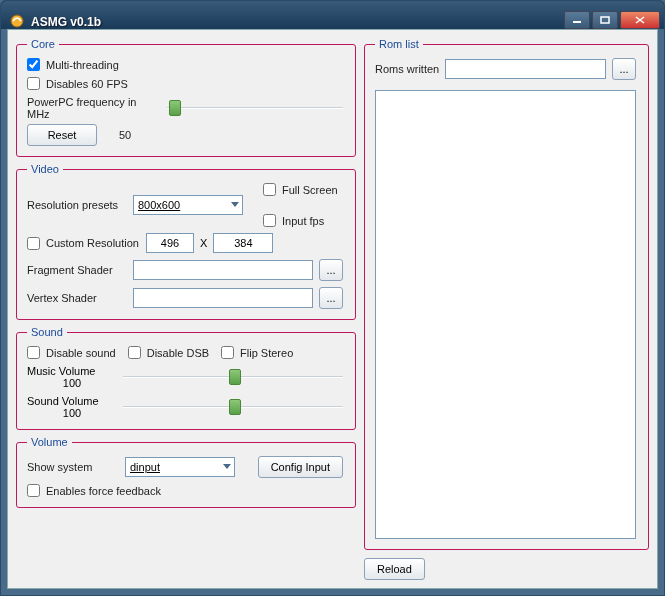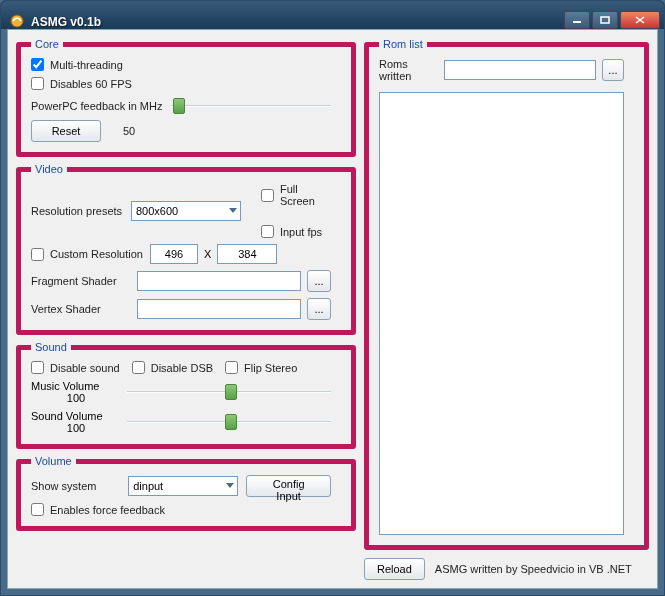--- a/index.html
+++ b/index.html
@@ -51,23 +51,23 @@
   background: #f0f0f0;
   margin: 0 6px 6px 6px;
   border: 1px solid #8aa;
   display: flex;
   gap: 8px;
   padding: 8px;
 }
 .left-col { width: 340px; display: flex; flex-direction: column; gap: 6px; }
 .right-col { flex: 1; display: flex; flex-direction: column; }
 fieldset {
-  border: 5px solid #be185d;
+  border: 1px solid #be185d;
   border-radius: 3px;
-  padding: 8px 20px 10px 10px;
+  padding: 8px 12px 10px 10px;
   background: #f0f0f0;
 }
 legend { color: #1a4a9a; padding: 0 4px; font-size: 11px; }
 .row { display: flex; align-items: center; gap: 6px; margin-bottom: 6px; }
 .row:last-child { margin-bottom: 0; }
 label { font-size: 11px; color: #222; }
 input[type=checkbox] { width: 13px; height: 13px; }
 input[type=text], select {
   border: 1px solid #7a9ab8;
   background: #fff;
@@ -100,21 +100,21 @@
   border:1px solid #488838; border-radius:2px;
 }
 .rom-list {
   flex:1; background:#fff; border:1px solid #7a9ab8; margin-top:4px;
 }
 .right-bottom { display:flex; align-items:center; gap:10px; margin-top:8px; }
 .footer-text { font-size:11px; color:#222; }
 .core-freq { display:flex; flex-direction:column; gap:4px; }
 .freq-line { display:flex; align-items:center; gap:8px; }
 .val-under { font-size:11px; color:#222; text-align:center; }
-.combo { position:relative; display:inline-flex; }
+.combo { position:relative; display:inline-flex;text-decoration:underline; }
 .combo select { appearance:none; padding-right:18px; width:110px;}
 .combo::after {
   content:""; position:absolute; right:4px; top:7px;
   border-left:4px solid transparent; border-right:4px solid transparent;
   border-top:5px solid #4a6a8a; pointer-events:none;
 }
 .input-sys-row { display:flex; align-items:center; gap:8px; justify-content:space-between;}
 </style>
 </head>
 <body>
@@ -153,21 +153,21 @@
         <div class="row">
           <input type="checkbox" checked="" style="">
           <label>Multi-threading</label>
         </div>
         <div class="row">
           <input type="checkbox" style="">
           <label>Disables 60 FPS</label>
         </div>
         <div class="core-freq">
           <div class="freq-line">
-            <label style="width:132px">PowerPC feedback in MHz</label>
+            <label style="width:132px">PowerPC frequency in MHz</label>
             <div class="slider" style="width:160px">
               <div class="slider-track"></div>
               <div class="slider-thumb" style="left:2px"></div>
             </div>
           </div>
           <div class="freq-line">
             <button class="btn" style="width:70px">Reset</button>
             <span class="val-under" style="width:40px">50</span>
           </div>
         </div>
@@ -268,18 +268,17 @@
         <legend>Rom list</legend>
         <div class="row">
           <label>Roms written</label>
           <input type="text" style="flex: 1 1 0%;" value="">
           <button class="btn btn-small">...</button>
         </div>
         <div class="rom-list"></div>
       </fieldset>
       <div class="right-bottom">
         <button class="btn">Reload</button>
-        <span class="footer-text">ASMG written by Speedvicio in VB .NET</span>
       </div>
     </div>
 
   </div>
 </div>
 
 </body></html>

